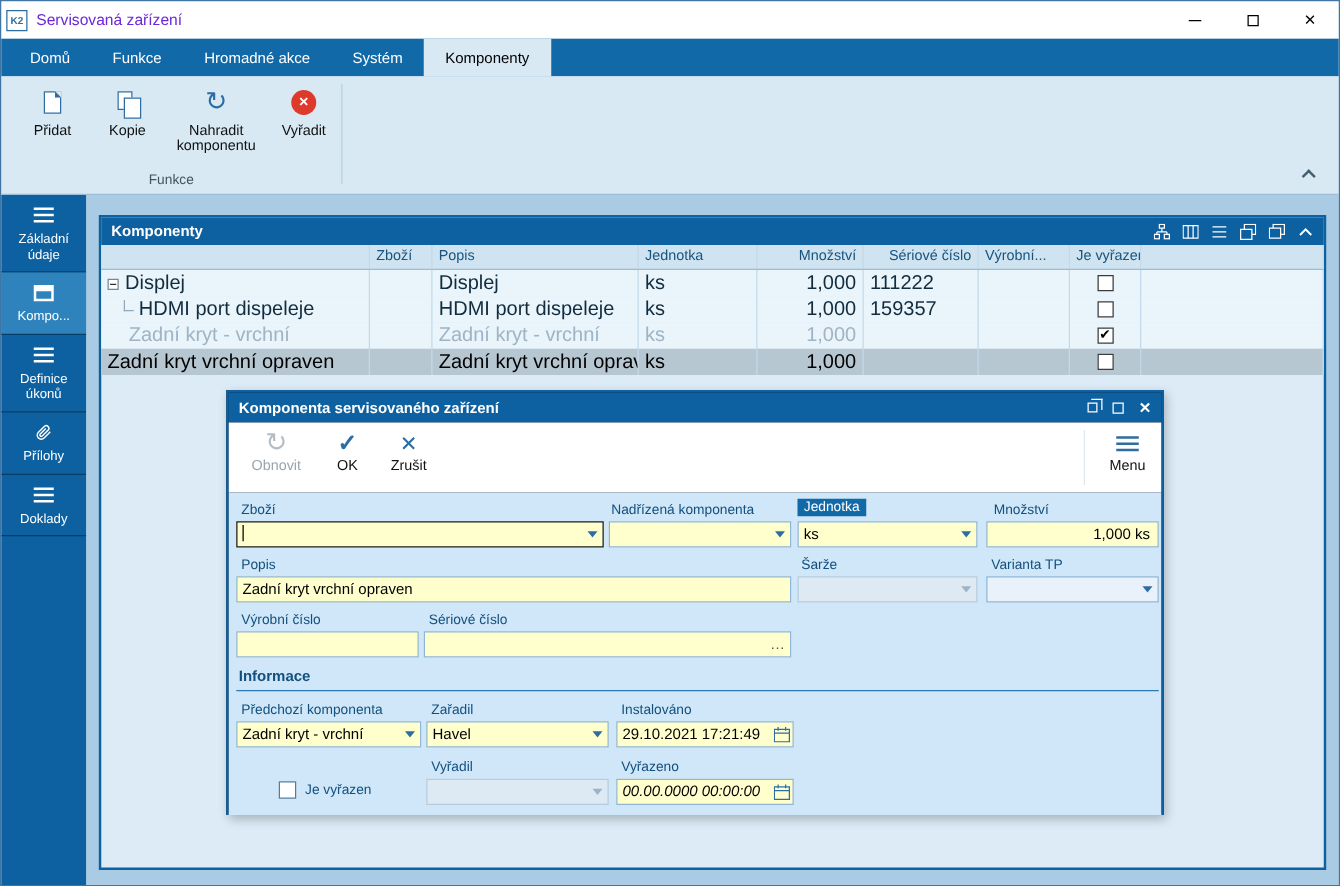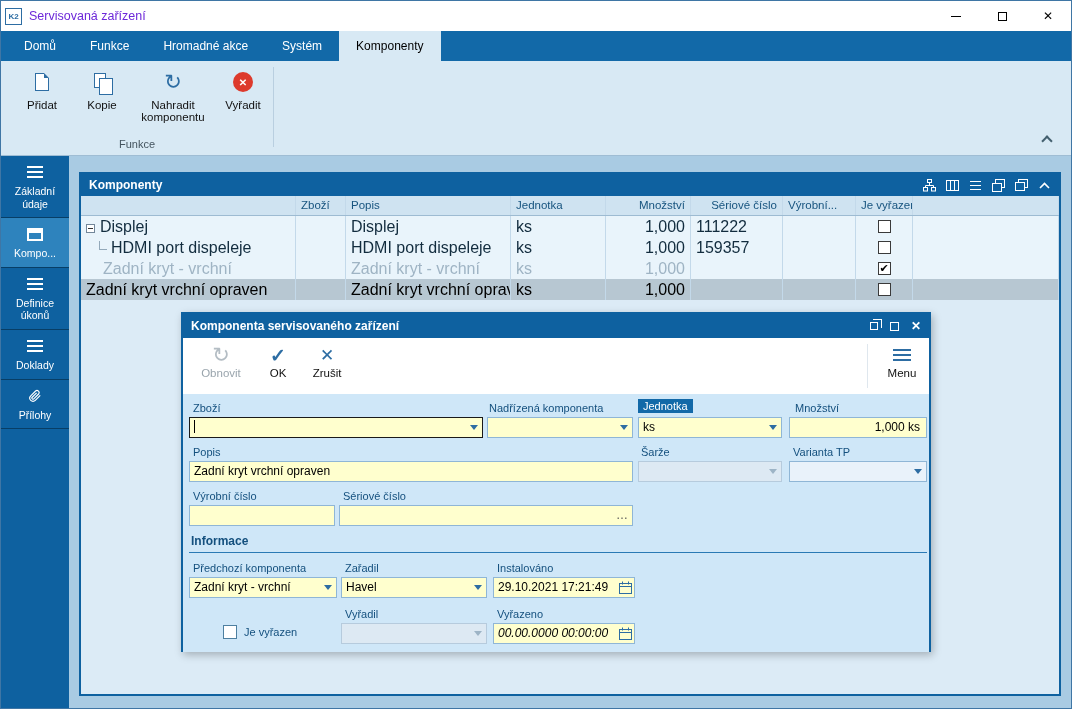--- a/index.html
+++ b/index.html
@@ -198,31 +198,31 @@
       <div>Kompo...</div>
     </div>
     <div class="sitem">
       <div class="sicon">
           <span class="bars"></span>
         </div>
       <div>Definice úkonů</div>
     </div>
     <div class="sitem">
       <div class="sicon">
-          <span class="bars"></span>
-        </div>
-      <div>Doklady</div>
-    </div>
-    <div class="sitem">
-      <div class="sicon">
         <svg width="14" height="16" viewBox="0 0 24 24">
             <path d="M21 11l-8.5 8.5a5.5 5.5 0 0 1-7.8-7.8L13 3.4a3.7 3.7 0 0 1 5.2 5.2l-8.3 8.3a1.9 1.9 0 0 1-2.7-2.7l7.6-7.6" fill="none" stroke="#fff" stroke-width="2"></path>
           </svg>
       </div>
       <div>Přílohy</div>
+    </div>
+    <div class="sitem">
+      <div class="sicon">
+          <span class="bars"></span>
+        </div>
+      <div>Doklady</div>
     </div>
   </div>
 
   <div class="content">
 
     <div class="panel">
       <div class="phead">
         <span class="ptitle">Komponenty</span>
         <span class="picons">
           <span class="picon">

